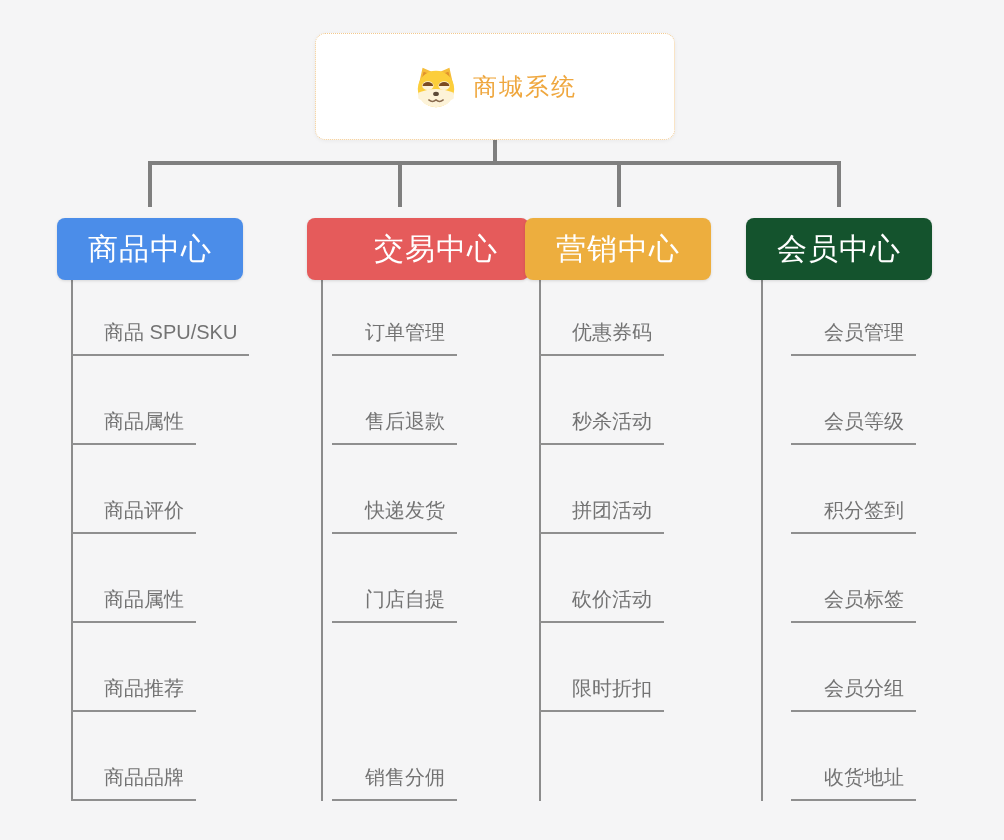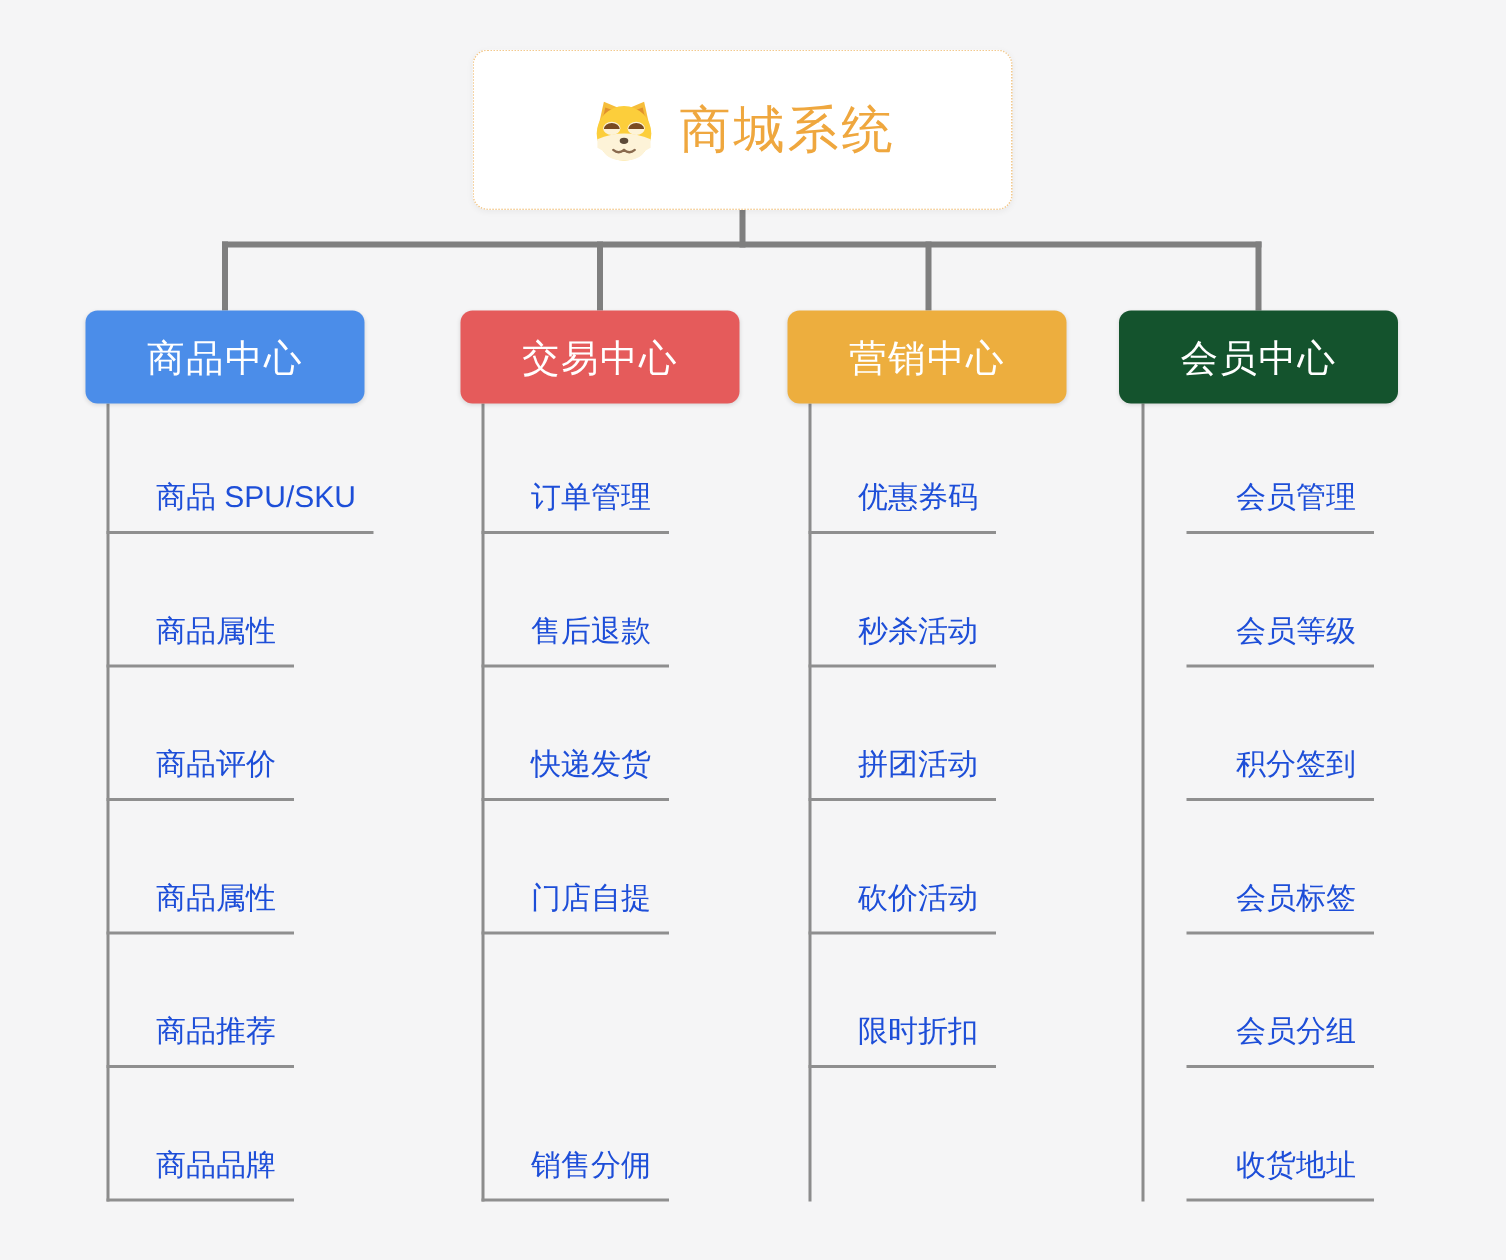--- a/index.html
+++ b/index.html
@@ -32,55 +32,55 @@
     position:absolute;left:315px;top:33px;width:360px;height:107px;
     background:#ffffff;
     border:1px dotted #f3c98d;
     border-radius:10px;
     box-shadow:0 1px 4px rgba(0,0,0,.05);
     display:flex;align-items:center;justify-content:center;gap:14px;
     box-sizing:border-box;
     cursor:pointer;
   }
   .root-label{
-    font-size:34px;
+    font-size:24px;
     font-weight:500;
     letter-spacing:2px;
     color:#efa73e;
     line-height:1;
   }
   .dog{width:46px;height:46px;display:block;}
   
   .branch{
-    position:absolute;top:207px;width:186px;height:62px;
+    position:absolute;top:218px;width:186px;height:62px;
     border-radius:8px;
     color:#ffffff;
-    font-size:25px;
+    font-size:30px;
     letter-spacing:1px;
     display:flex;align-items:center;justify-content:center;
     box-shadow:0 1px 3px rgba(0,0,0,.12);
     cursor:pointer;
   }
   .branch-0{left:57px;}
-  .branch-1{left:307px;}
+  .branch-1{left:307px;padding-left:36px;}
   .branch-2{left:525px;text-align:center;}
   .branch-3{left:746px;}
   
   .leaf{
     position:absolute;
     font-size:20px;
     line-height:26px;
-    color:#1d4ed8;
+    color:#737373;
     padding:0 12px 9px 33px;
     border-bottom:2px solid #8f8f8f;
     white-space:nowrap;
     cursor:pointer;
   }
   .col-0{left:71px;}
-  .col-1{left:321px;}
+  .col-1{left:332px;}
   .col-2{left:539px;}
   .col-3{left:791px;}
   .row-0{top:319px;}
   .row-1{top:408px;}
   .row-2{top:497px;}
   .row-3{top:586px;}
   .row-4{top:675px;}
   .row-5{top:764px;}
 </style>
 </head>

